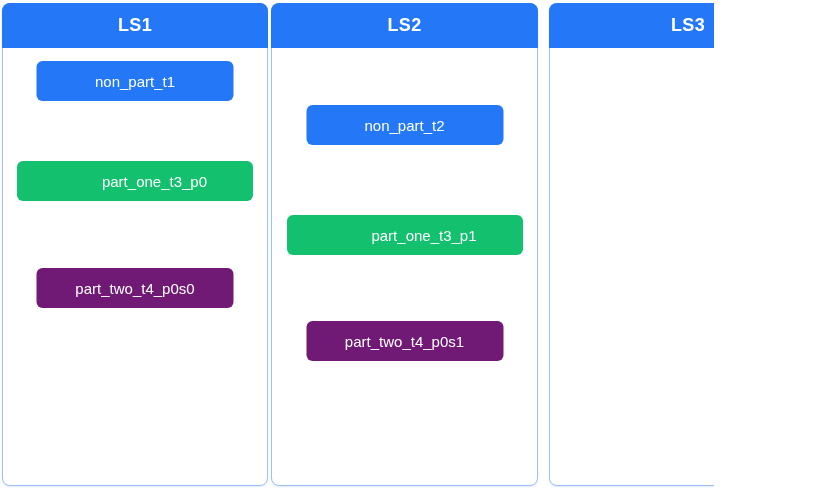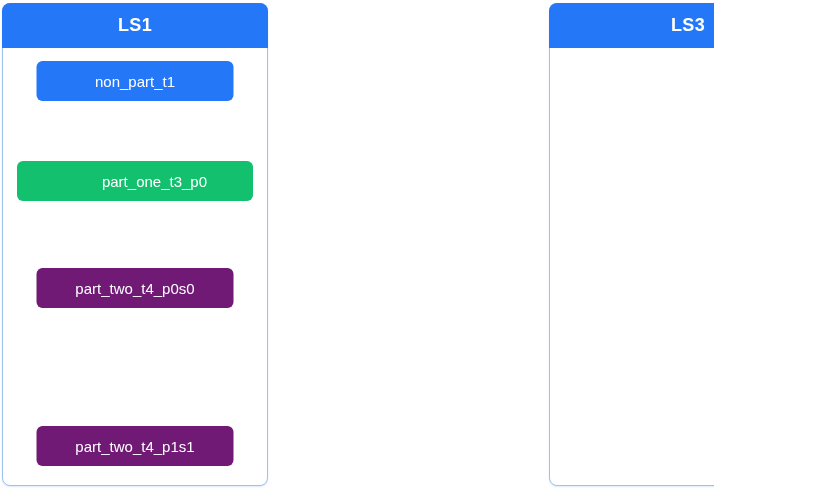--- a/index.html
+++ b/index.html
@@ -58,23 +58,30 @@
 
 <div class="canvas">
 
   <div class="ls-col col-1">
     <div class="ls-header">
       <span>LS1</span>
     </div>
     <div class="tablet c-blue row-1">non_part_t1</div>
     <div class="tablet c-green row-3">part_one_t3_p0</div>
     <div class="tablet c-yellow row-5">part_two_t4_p0s0</div>
-    <div class="tablet c-yellow row-8">part_two_t4_p1s1</div>
   </div>
 
+  <div class="ls-col col-2">
+    <div class="ls-header">
+      <span>LS2</span>
+    </div>
+    <div class="tablet c-blue row-2">non_part_t2</div>
+    <div class="tablet c-green row-4">part_one_t3_p1</div>
+    <div class="tablet c-yellow row-6">part_two_t4_p0s1</div>
+  </div>
 
   <div class="ls-col col-3">
     <div class="ls-header">
       <span>LS3</span>
     </div>
   </div>
 
 </div>
 
 </body></html>

